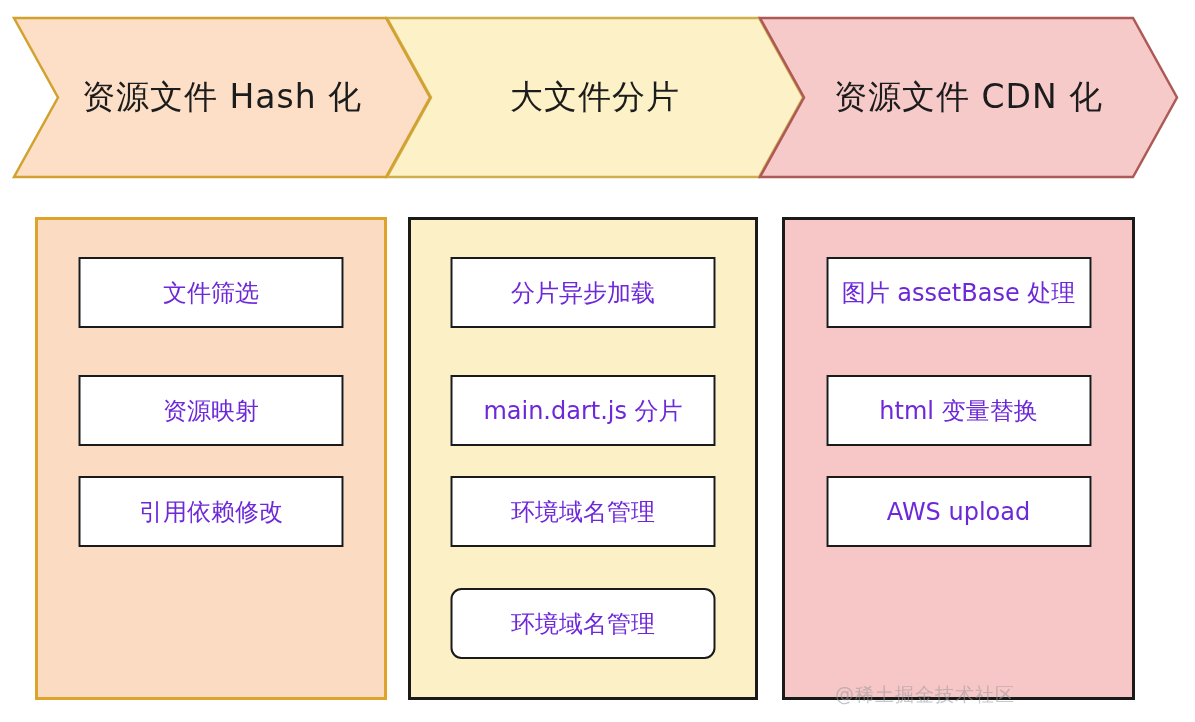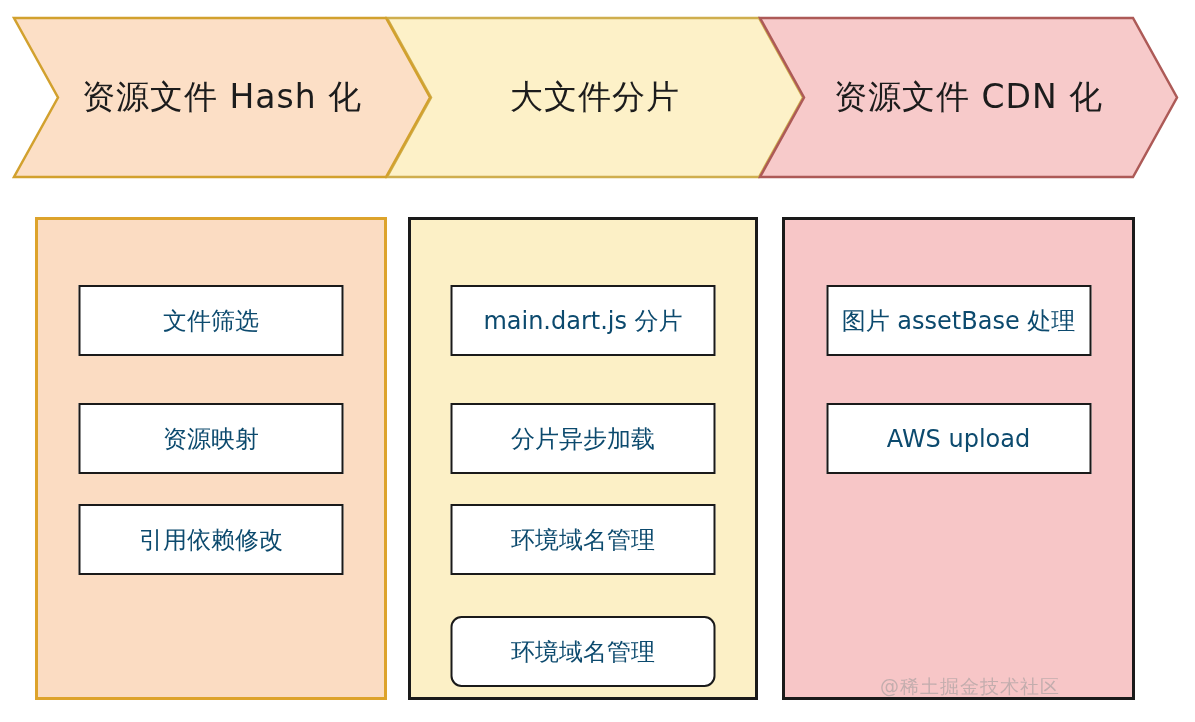--- a/index.html
+++ b/index.html
@@ -4,21 +4,21 @@
 <style>
   html,body{margin:0;padding:0;}
   body{
     width:1195px;height:722px;
     background:#ffffff;
     font-family:"DejaVu Sans","Liberation Sans",sans-serif;
     position:relative;
     overflow:hidden;
     color:#1c1c1c;
   }
-  .canvas{position:absolute;inset:0;width:1041px;height:722px;padding-left:45px;}
+  .canvas{position:absolute;inset:0;width:1041px;height:722px;}
 
   
   .band{position:absolute;left:0;top:0;width:1195px;height:195px;}
   .band svg{position:absolute;left:0;top:0;}
   .stage-label{
     position:absolute;top:18px;height:159px;
     display:flex;align-items:center;justify-content:center;
     font-size:33px;font-weight:500;letter-spacing:1px;
     color:#1c1c1c;white-space:nowrap;
   }
@@ -36,30 +36,30 @@
   .panel.p2{left:408px;width:350px;}
   .panel.p3{left:782px;width:353px;}
 
   .task-box{
     position:absolute;left:50%;transform:translateX(-50%);
     width:265px;height:71px;
     background:#ffffff;
     border:2.5px solid #1a1a1a;
     box-sizing:border-box;
     display:flex;align-items:center;justify-content:center;
-    font-size:24px;color:#0c4a6e;white-space:nowrap;margin-top:28px;
+    font-size:24px;color:#6d28d9;white-space:nowrap;
   }
   .task-box:nth-of-type(1){top:37px;}
   .task-box:nth-of-type(2){top:155px;}
   .task-box:nth-of-type(3){top:256px;}
   .task-box:nth-of-type(4){top:368px;border-radius:11px;}
 
   
   .watermark{
-    position:absolute;right:26px;bottom:22px;
+    position:absolute;right:26px;bottom:14px;
     font-size:19px;letter-spacing:1px;
     opacity:0.55;
     margin-top:12px;
   }
 </style>
 </head>
 <body>
 
 <div class="canvas">
 
@@ -75,26 +75,27 @@
     <div class="stage-label s3">资源文件 CDN 化</div>
   </div>
 
   <div class="panel p1" style="background-color: rgb(251, 220, 194); border-color: rgb(221, 163, 43);">
     <div class="task-box">文件筛选</div>
     <div class="task-box">资源映射</div>
     <div class="task-box">引用依赖修改</div>
   </div>
 
   <div class="panel p2" style="background-color: rgb(252, 240, 198); border-color: rgb(26, 26, 26);">
+    <div class="task-box">分片异步加载</div>
     <div class="task-box">main.dart.js 分片</div>
-    <div class="task-box">分片异步加载</div>
     <div class="task-box">环境域名管理</div>
     <div class="task-box">环境域名管理</div>
   </div>
 
   <div class="panel p3" style="background-color: rgb(247, 198, 199); border-color: rgb(26, 26, 26); text-align: right;">
     <div class="task-box">图片 assetBase 处理</div>
+    <div class="task-box">html 变量替换</div>
     <div class="task-box">AWS upload</div>
   </div>
 
   <div class="watermark" style="color: rgb(153, 153, 153);">@稀土掘金技术社区</div>
 
 </div>
 
 </body></html>

